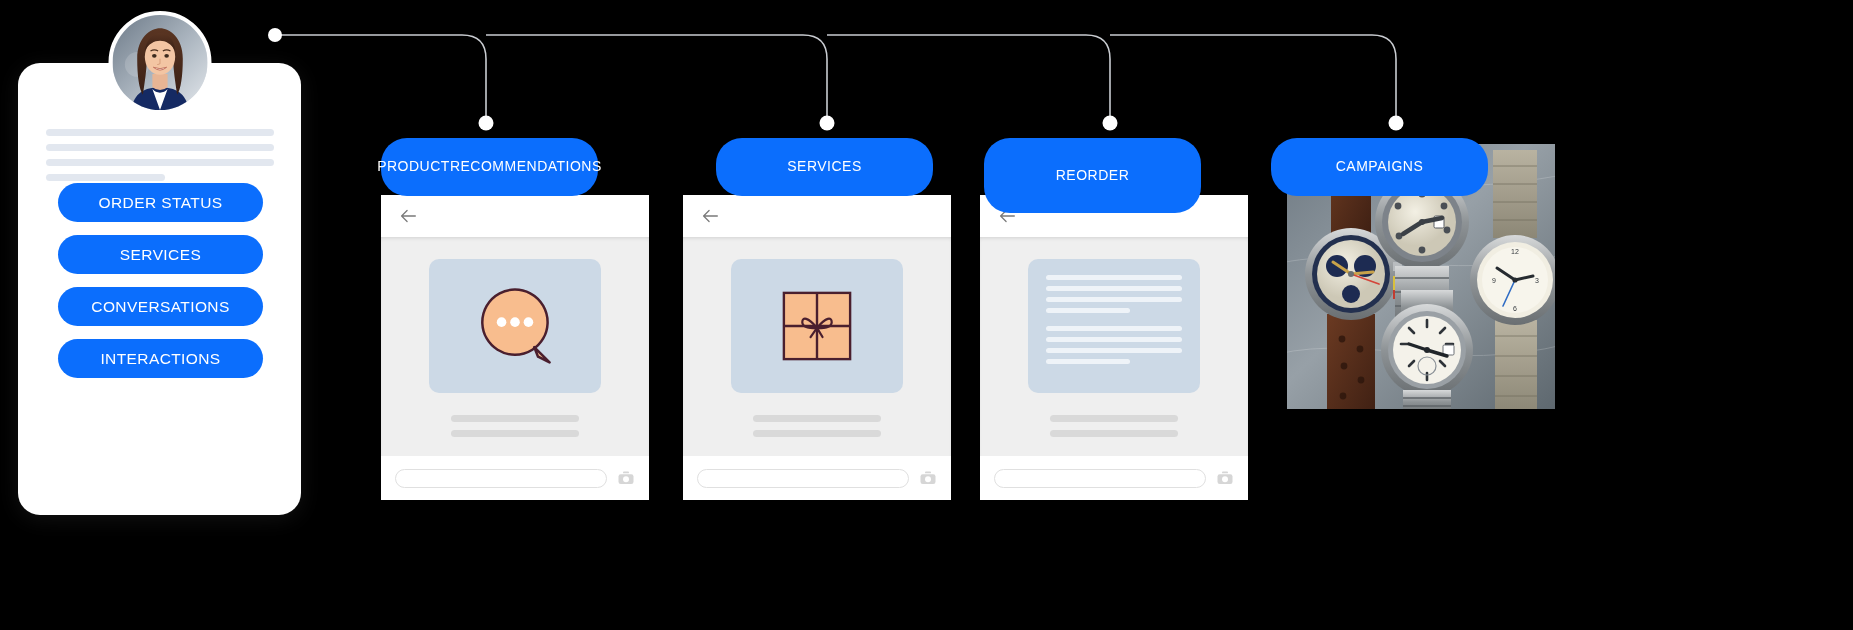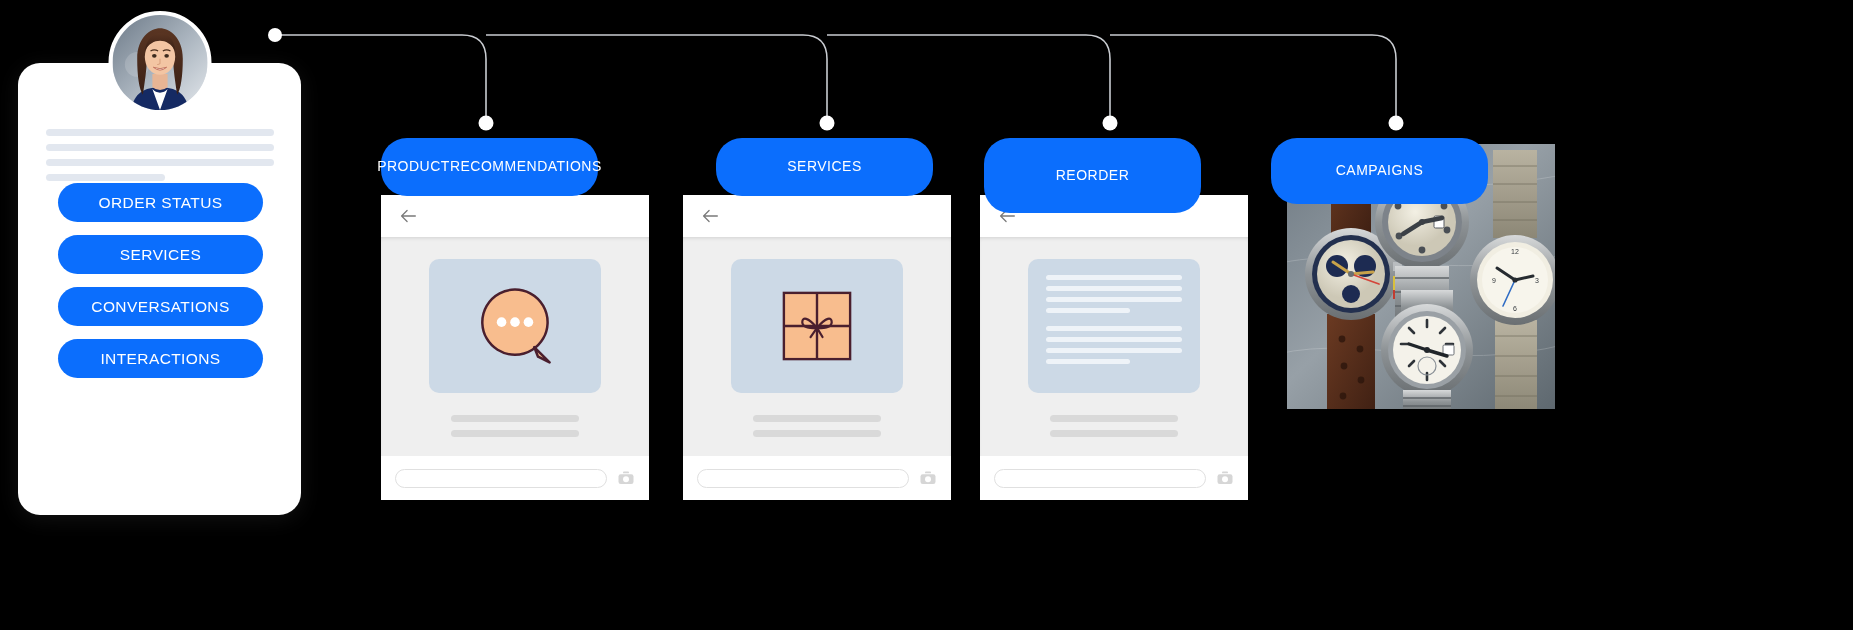--- a/index.html
+++ b/index.html
@@ -499,17 +499,17 @@
         <path d="M140 206 L160 212" stroke="#20252a" stroke-width="3.4" stroke-linecap="round"></path>
         <circle cx="140" cy="206" r="3" fill="#20252a"></circle>
         <path d="M116 246 h48 v24 h-48 Z" fill="url(#steel)"></path>
         <g stroke="#5e6367" stroke-width="1.4">
           <path d="M116 254 h48"></path>
             <path d="M116 262 h48"></path>
         </g>
       </g>
     </svg>
   </div>
-  <div class="tab-pill" style="left:1271px; top:138px; width:217px; height:66px;">
+  <div class="tab-pill" style="left:1271px; top:138px; width:217px; height:58px;">
     <span>CAMPAIGNS</span>
   </div>
 
 </div>
 
 </body></html>

